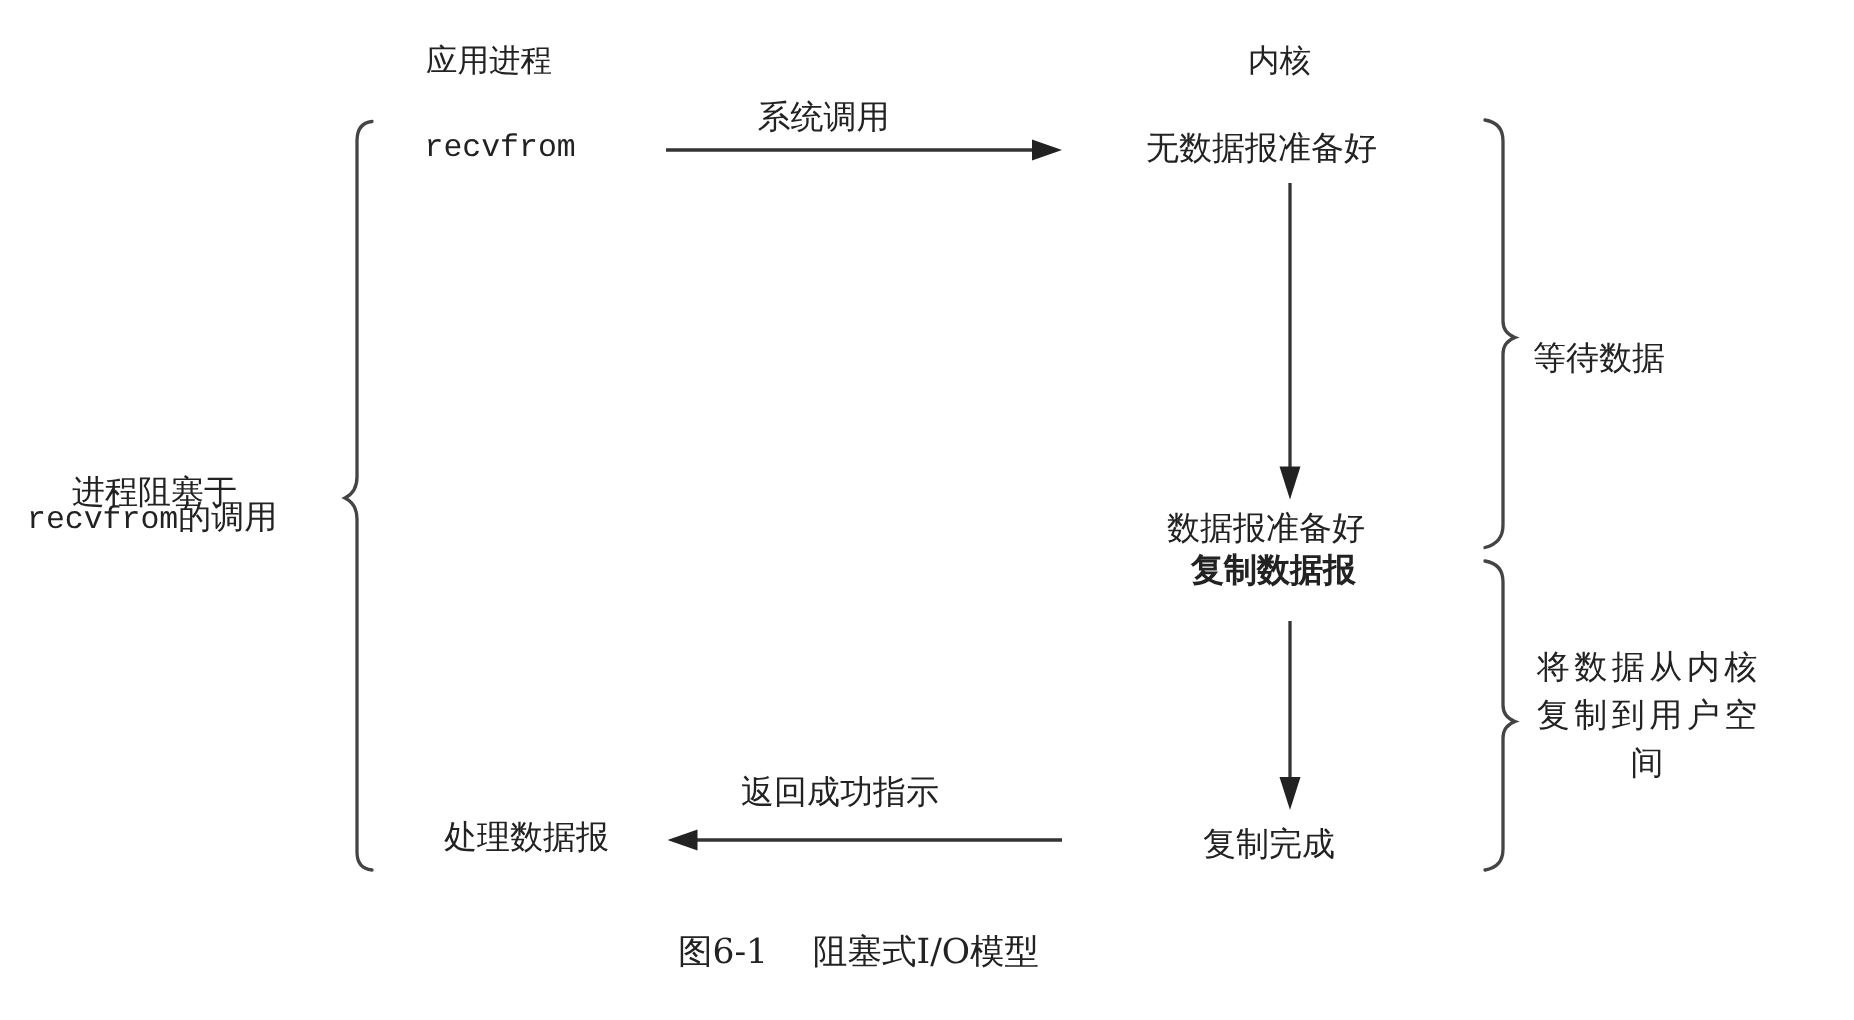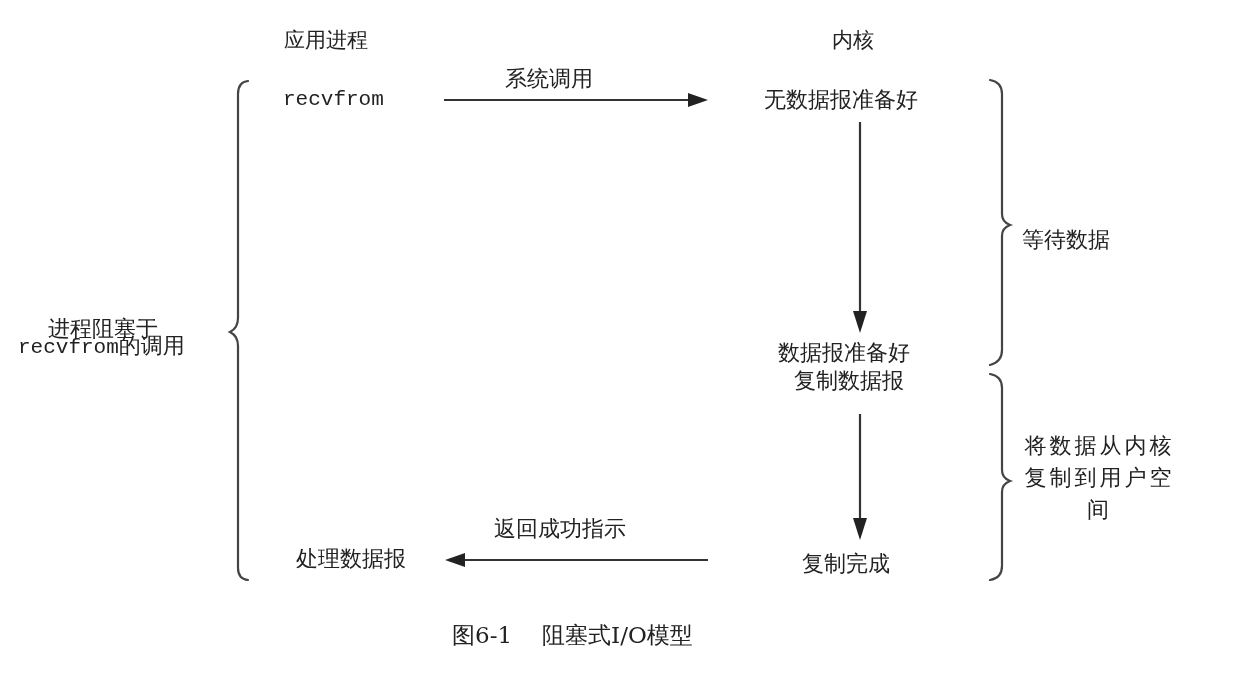--- a/index.html
+++ b/index.html
@@ -74,21 +74,21 @@
 <div class="txt" style="left:48px; top:316px;">进程阻塞于</div>
 <div class="txt" style="left:18px; top:333px;">
   <span class="mono">recvfrom</span><span>的调用</span>
 </div>
 
 <div class="txt" style="left:505px; top:66px;">系统调用</div>
 <div class="txt" style="left:494px; top:516px;">返回成功指示</div>
 
 <div class="txt" style="left:764px; top:87px;">无数据报准备好</div>
 <div class="txt" style="left:778px; top:340px;">数据报准备好</div>
-<div class="txt" style="left:794px; top:368px;">复制数据报</div>
+<div class="txt" style="left:794px; top:368px;font-weight:bold;">复制数据报</div>
 <div class="txt" style="left:802px; top:551px;">复制完成</div>
 
 <div class="txt" style="left:1022px; top:227px;">等待数据</div>
 <div class="txt ml" style="left:1022px; top:430px; width:155px; line-height:32px;">将数据从内核复制到用户空间</div>
 
 <div class="txt caption" style="left:452px; top:622px;">
   <span>图6-1</span><span style="display:inline-block;width:30px;"></span><span>阻塞式I/O模型</span>
 </div>
 
 <svg class="overlay" viewBox="0 0 1236 680" xmlns="http://www.w3.org/2000/svg">

